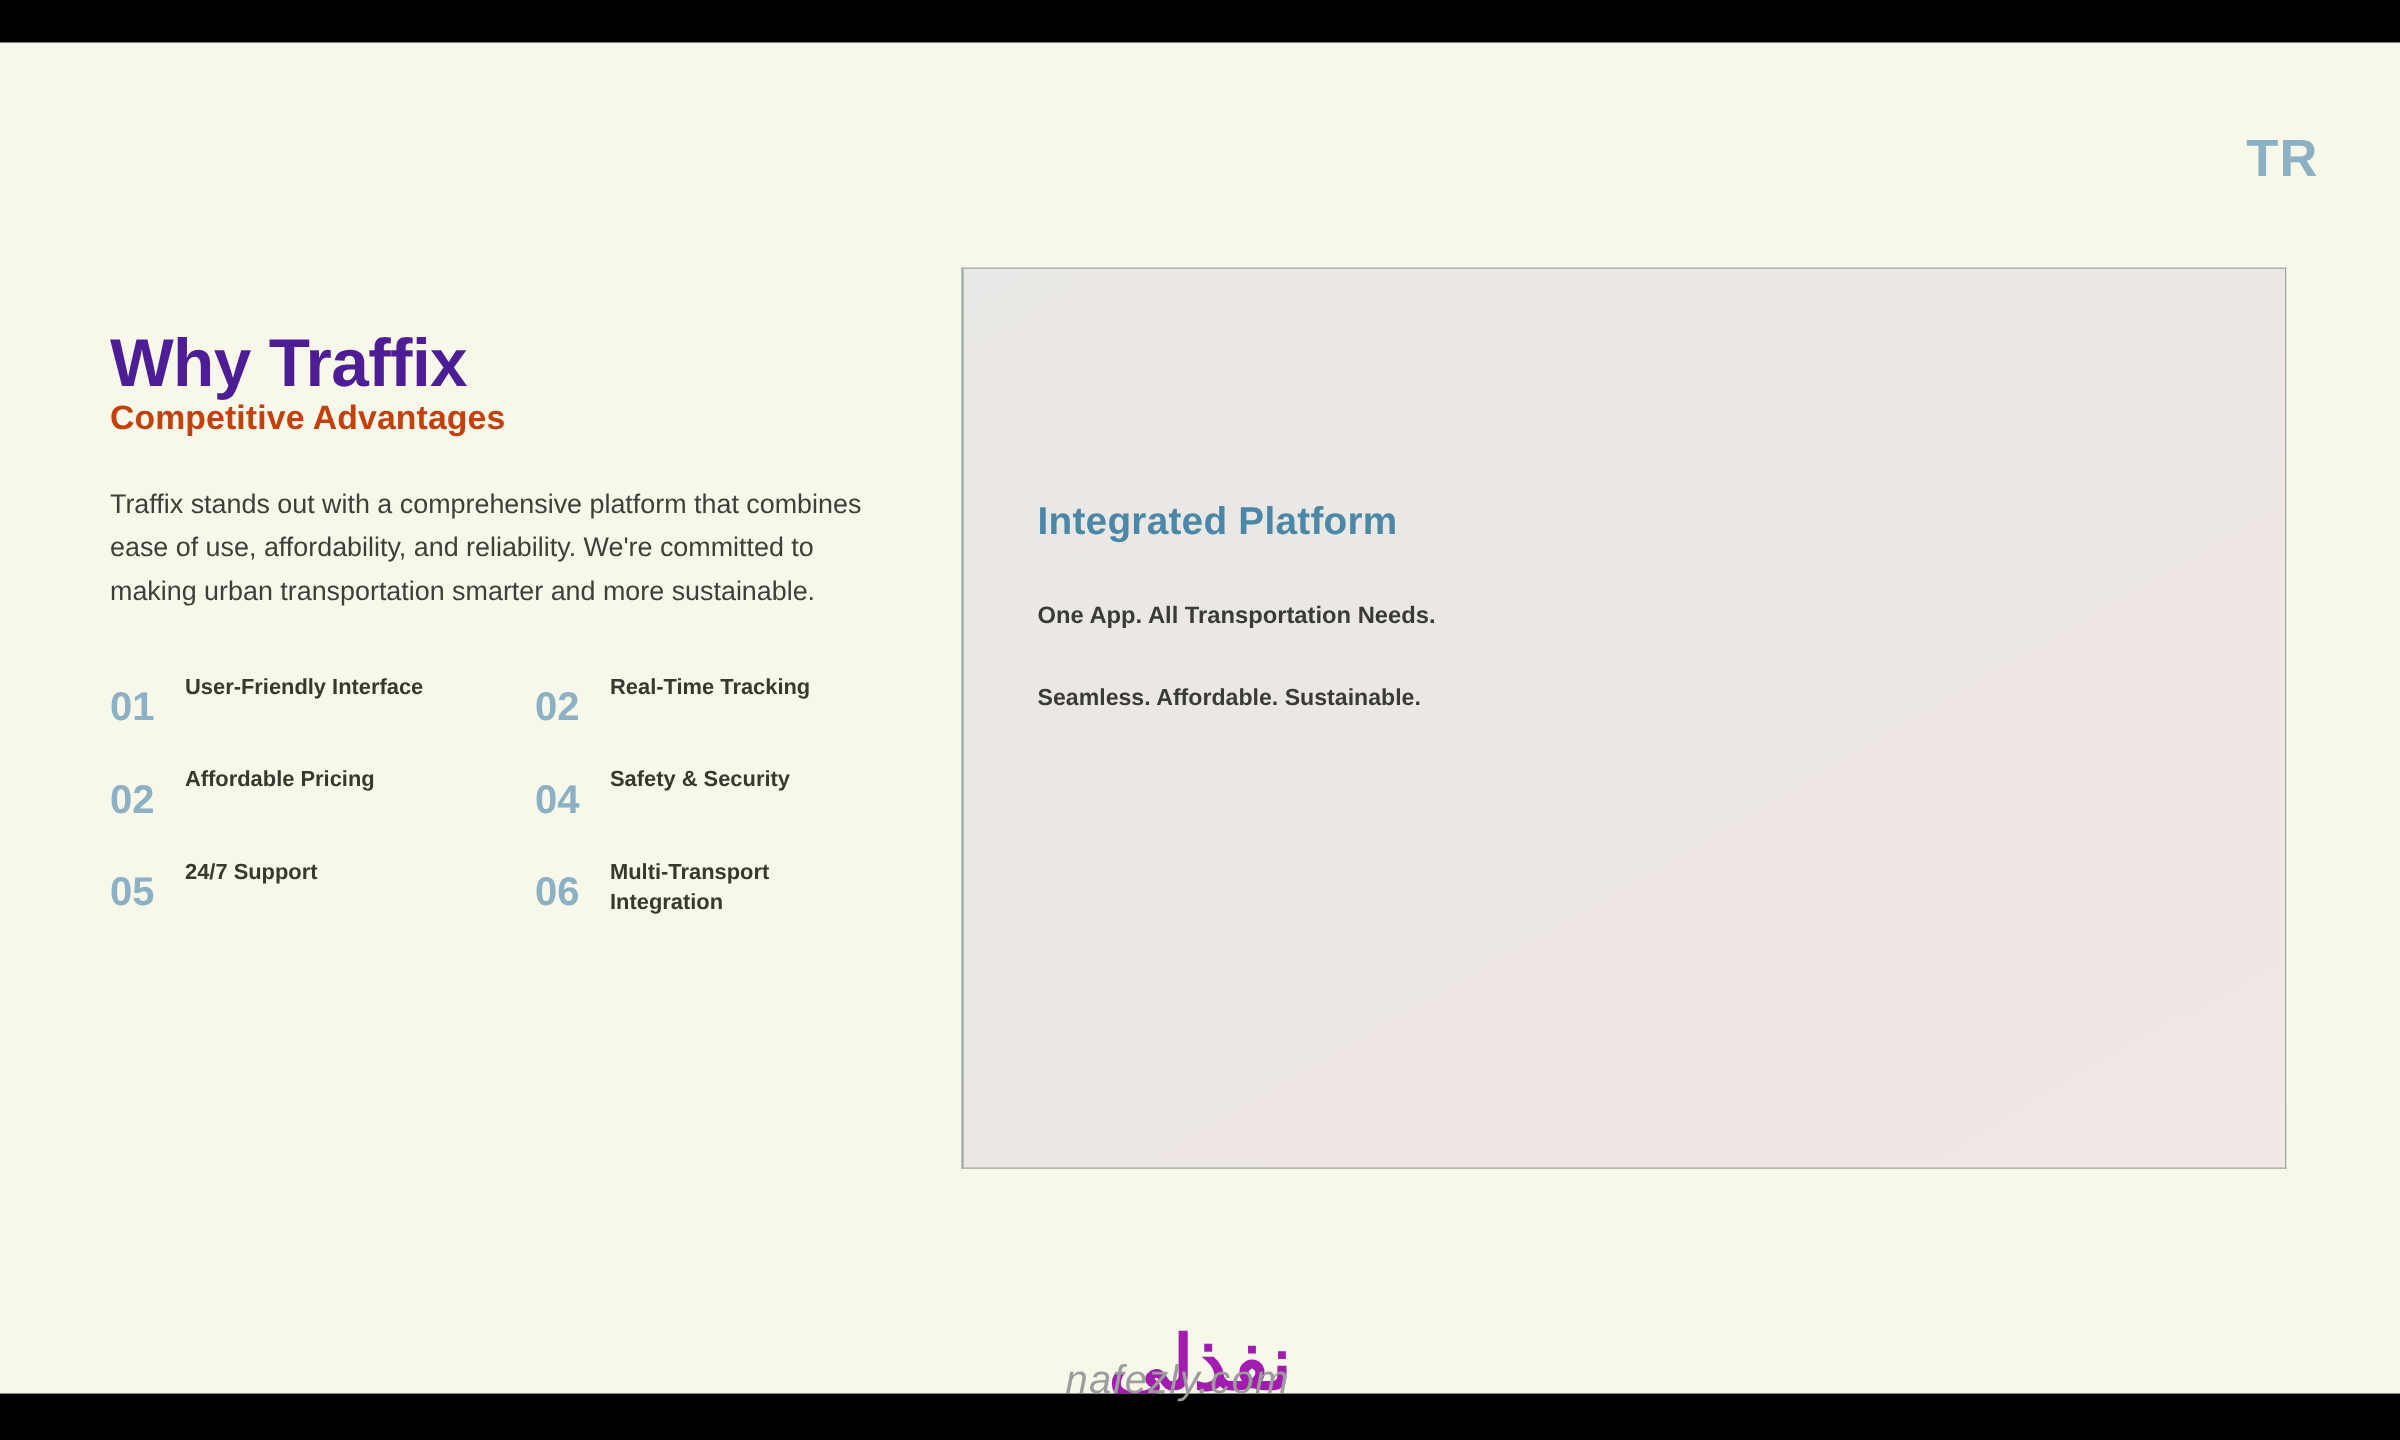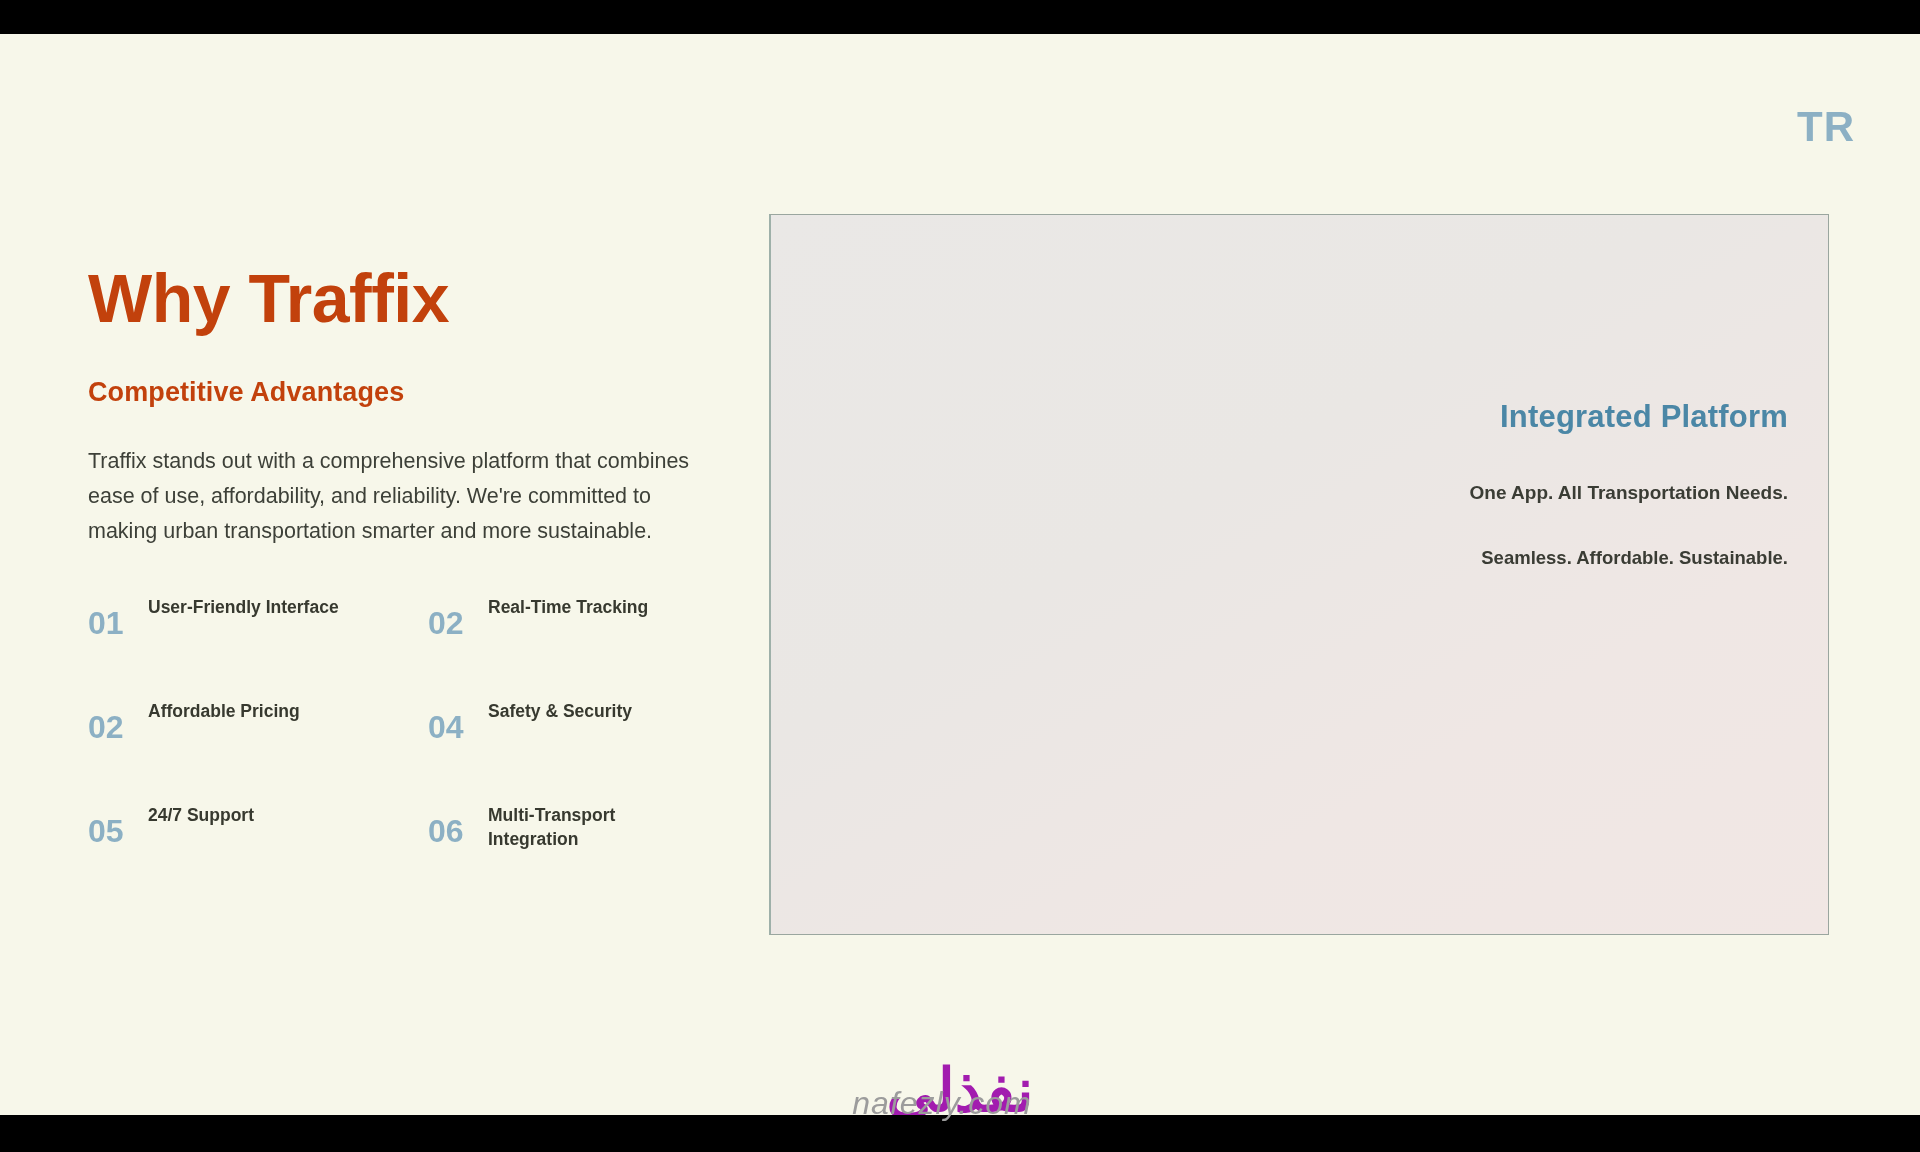--- a/index.html
+++ b/index.html
@@ -47,47 +47,46 @@
     line-height:1;
   }
 
   
   .left-col {
     position:absolute;
     left:88px; top:230px;
     width:640px;
   }
   .title {
-    font-size:68px;
-    font-weight:bold;
-    color:#c2410c;
+    font-size:54px;
+    font-weight:bold;
+    color:#4c1d95;
     line-height:1.02;
     letter-spacing:-0.5px;
-    margin-bottom:44px;
   }
   .subtitle {
     font-size:27px;
     font-weight:bold;
     color:#c2410c;
     margin-bottom:36px;
     letter-spacing:0.1px;
   }
   .lead {
     font-size:21.5px;
     line-height:1.62;
     color:#3d4038;
     width:632px;
     margin-bottom:46px;
   }
 
   
   .adv-grid {
     display:grid;
     grid-template-columns:340px 1fr;
-    row-gap:60px;
+    row-gap:30px;
     width:640px;
   }
   .adv-item {
     display:flex;
     align-items:flex-start;
   }
   .adv-num {
     font-size:32px;
     font-weight:bold;
     color:#8cb0c4;
@@ -109,22 +108,22 @@
     position:absolute;
     left:769px; top:180px;
     width:1060px; height:721px;
     background:linear-gradient(150deg,#eae8e6 0%,#eae7e4 40%,#efe7e4 70%,#f1e7e4 100%);
     border:1px solid #9aa69f;
     border-left:2px solid #9eb0a9;
   }
   .panel-inner {
     position:absolute;
     left:0; right:0; top:184px;
-    text-align:right;
-    padding:0 40px;
+    text-align:left;
+    padding:0 59px;
   }
   .panel-title {
     font-size:31px;
     font-weight:bold;
     color:#4b87a6;
     margin-bottom:47px;
     letter-spacing:0.2px;
   }
   .panel-tagline {
     font-size:19px;

